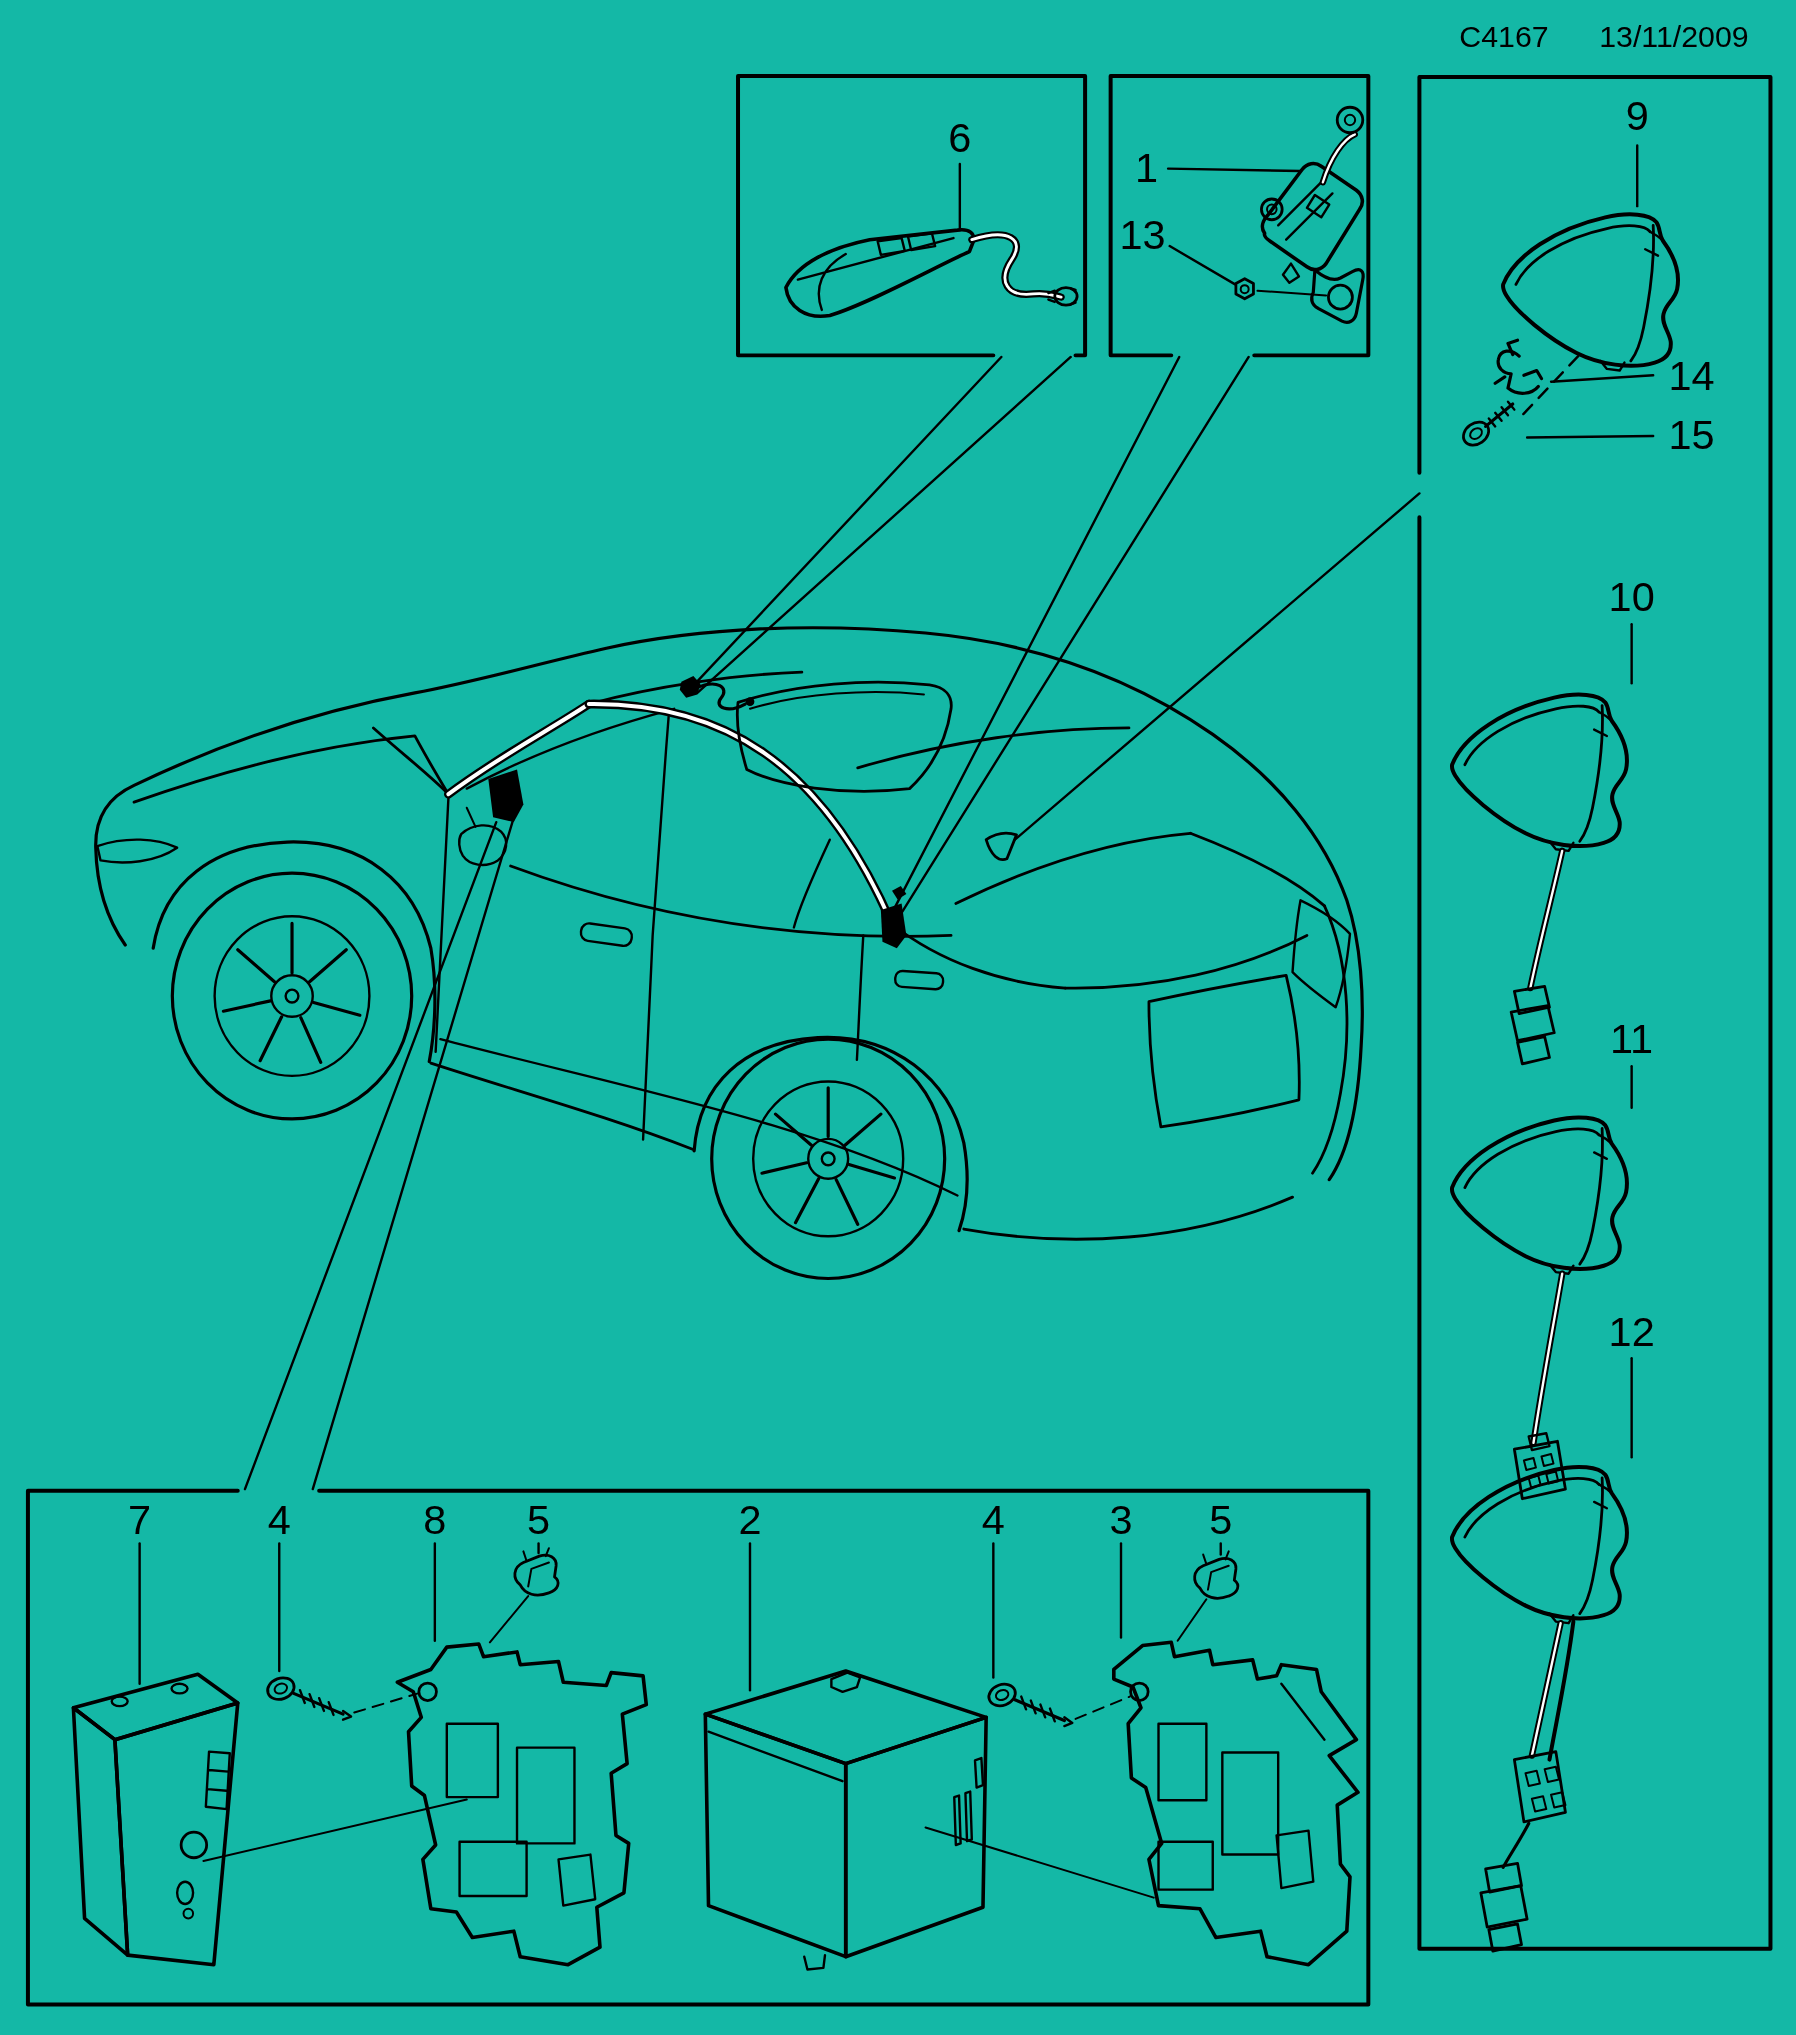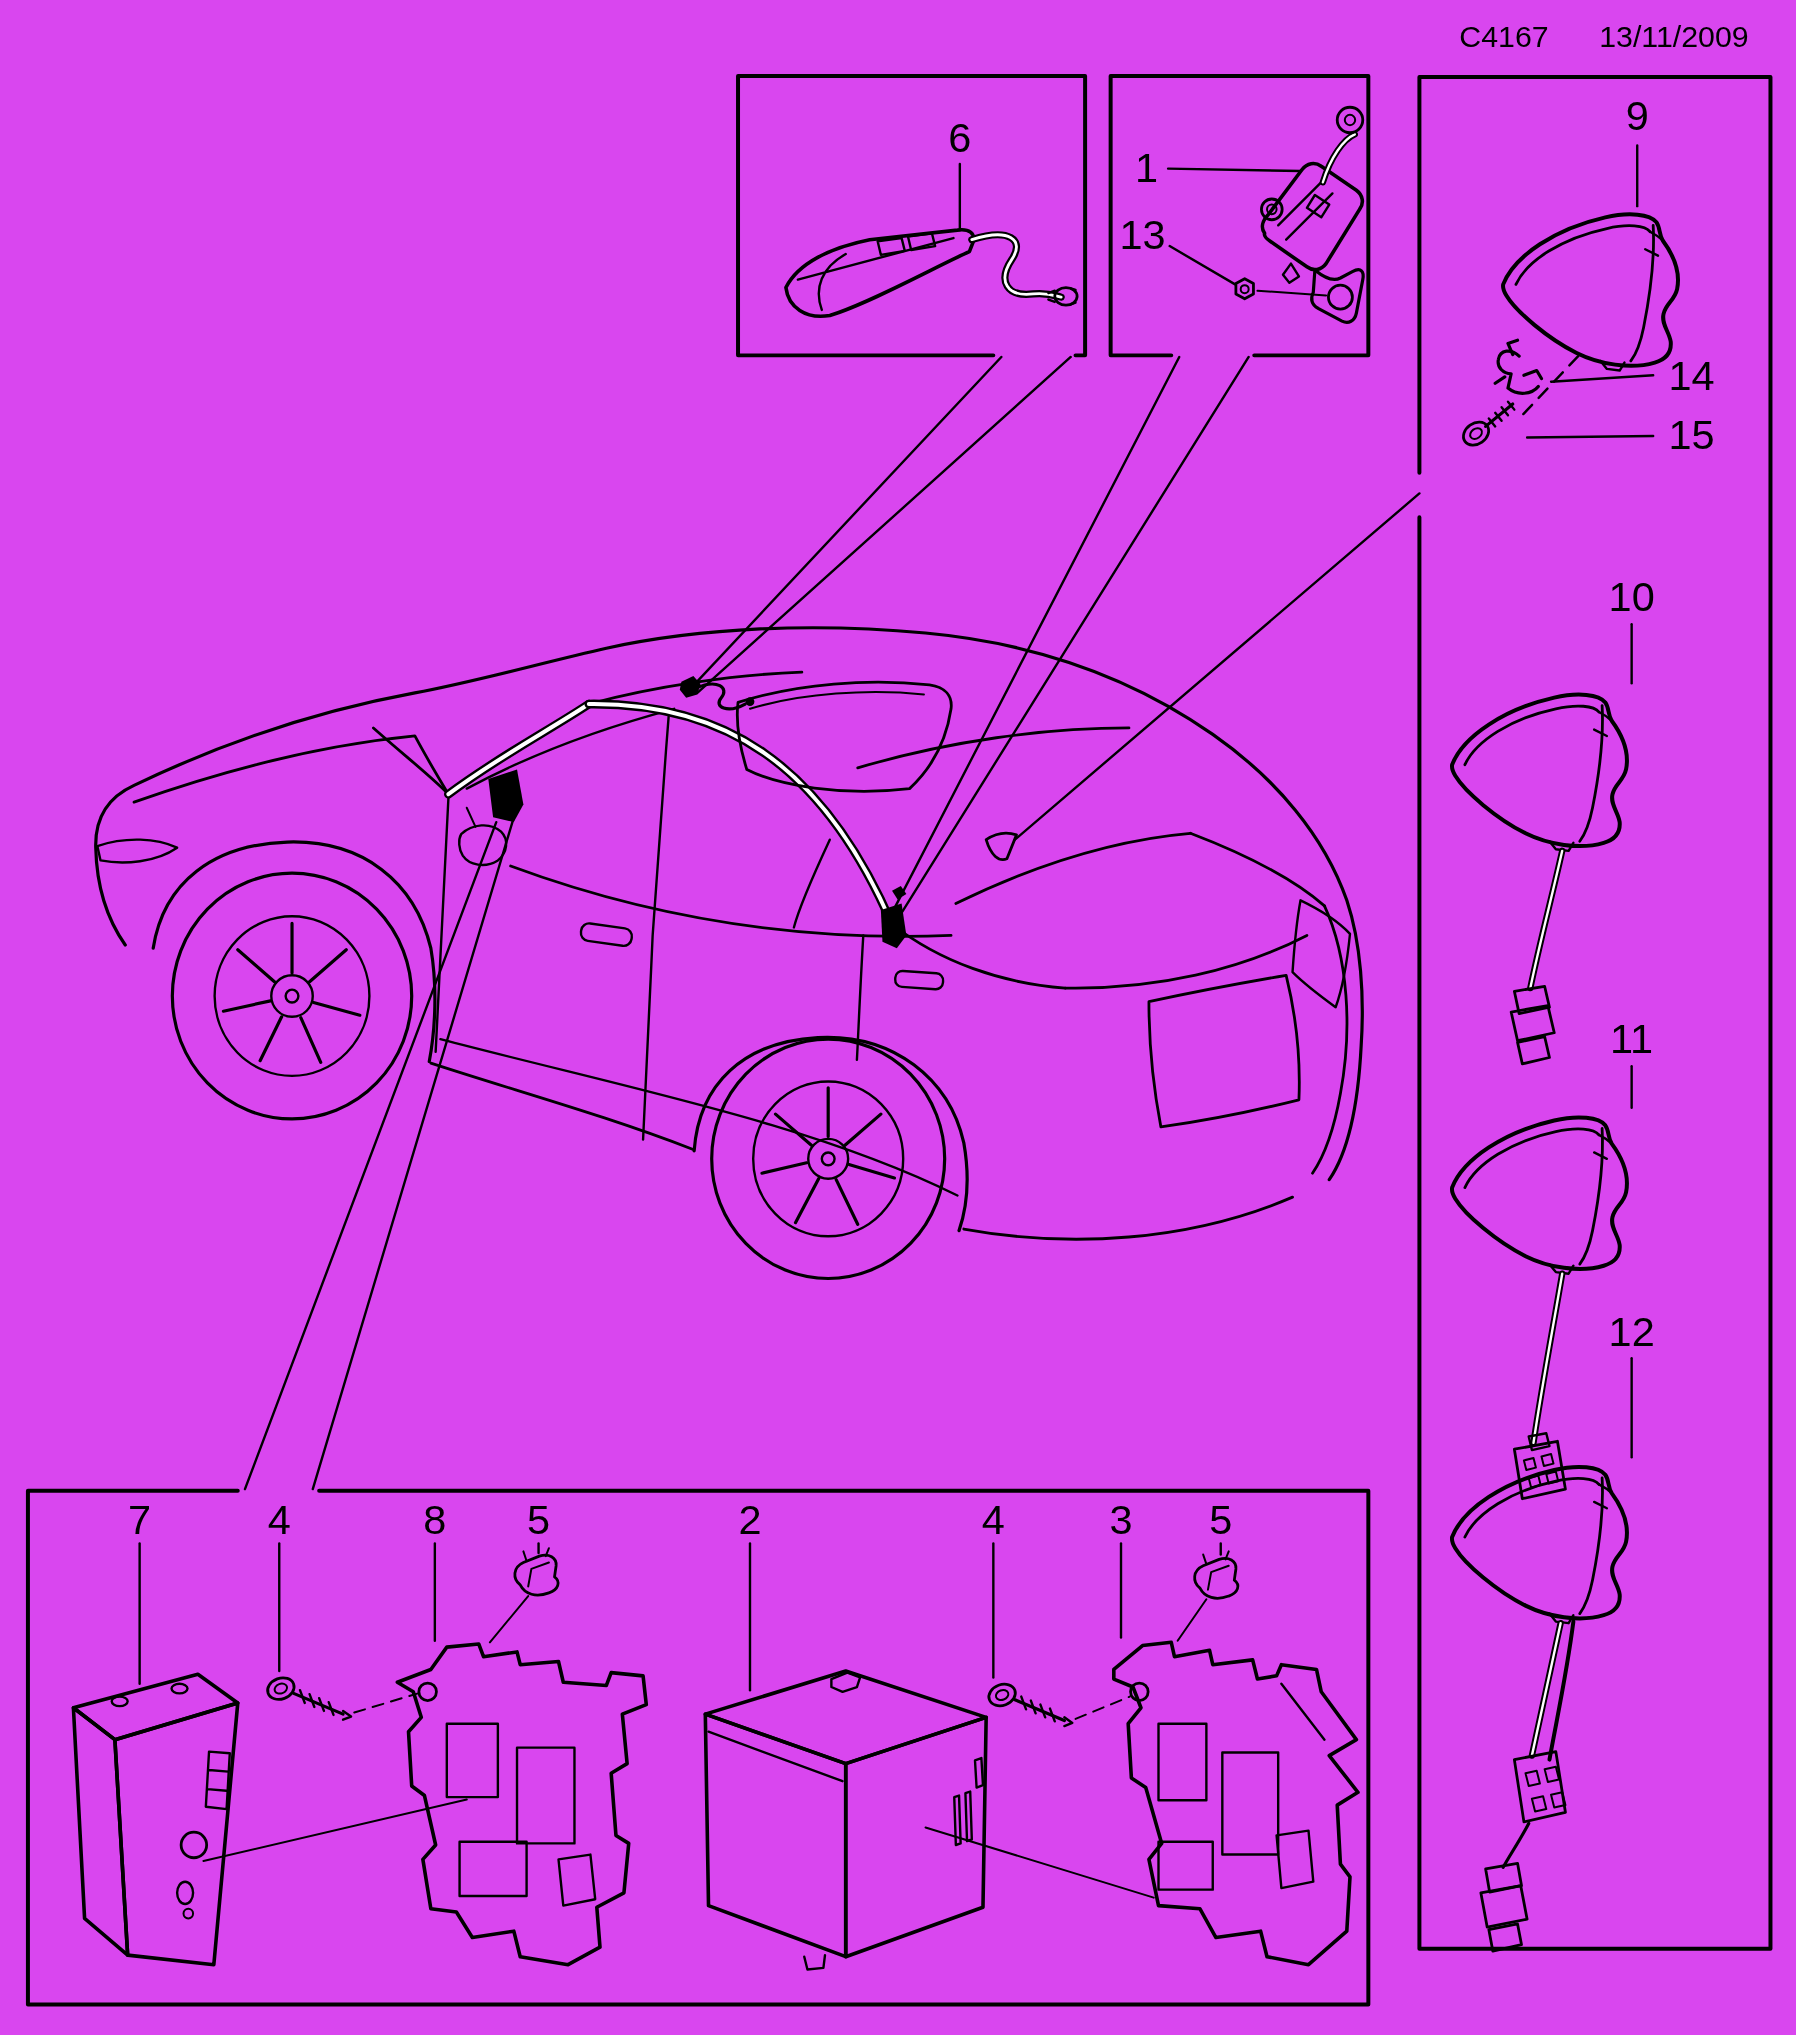--- a/index.html
+++ b/index.html
@@ -1,16 +1,16 @@
 <!DOCTYPE html>
 <html style="font-size:12.8px"><head>
 <meta charset="utf-8">
 <style>
   html,body{margin:0;padding:0;background:#ffffff;}
-  .page{position:relative;width:1796px;height:2036px;background:#d946ef;overflow:hidden;
+  .page{position:relative;width:1796px;height:2036px;background:#14b8a6;overflow:hidden;
         font-family:"Liberation Sans", sans-serif;}
   svg{display:block}
   text.callout{font-family:"Liberation Sans",sans-serif;font-size:52px;fill:#000;}
   text.hdr{font-family:"Liberation Sans",sans-serif;font-size:38px;fill:#000;}
   .ink{stroke:#000;fill:none;stroke-linecap:round;stroke-linejoin:round;}
 </style>
 </head>
 <body>
 
 <div class="page">

